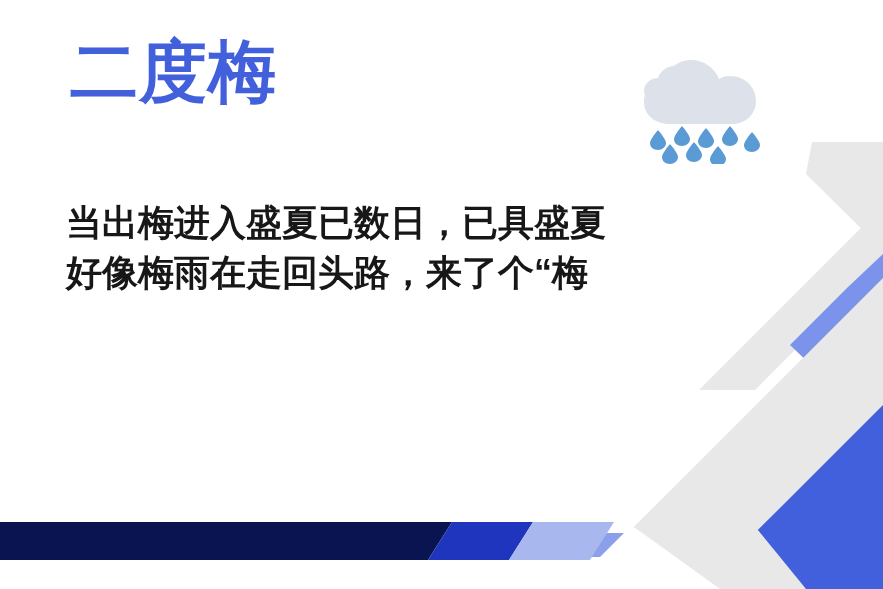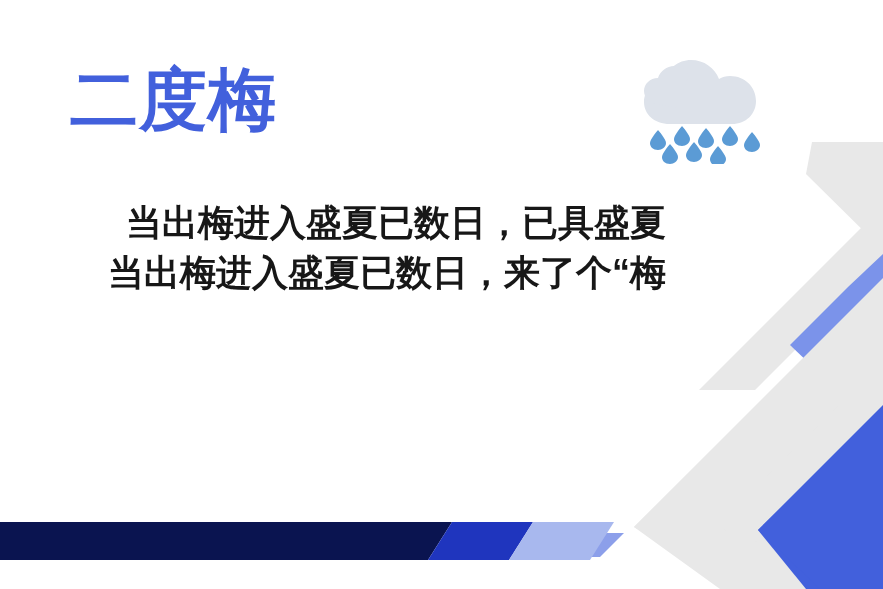--- a/index.html
+++ b/index.html
@@ -27,21 +27,21 @@
   .deco-layer svg {
     display: block;
     width: 883px;
     height: 589px;
   }
 
   
   #title {
     position: absolute;
     left: 70px;
-    top: 60px;
+    top: 32px;
     font-size: 68px;
     line-height: 1.15;
     font-weight: bold;
     letter-spacing: 1px;
     color: #4260dc;
     white-space: nowrap;
   }
 
   
   #cloud-icon {
@@ -58,21 +58,21 @@
     position: absolute;
     left: 66px;
     top: 198px;
     width: 600px;
     font-size: 36px;
     line-height: 50px;
     font-weight: bold;
     color: #171717;
     letter-spacing: 0px;
   }
-  #body-text p { margin: 0; text-align: right; }
+  #body-text p { margin: 0; }
 
   
   #bottom-ribbon {
     position: absolute;
     left: 0;
     top: 519px;
     width: 883px;
     height: 44px;
   }
   #bottom-ribbon svg { display: block; width: 100%; height: 100%; }
@@ -121,21 +121,21 @@
         <path d="M34 92 C34 92 26 101 26 105 C26 109 29 112 34 112 C38 112 42 109 42 105 C42 101 34 92 34 92 Z"></path>
         <path d="M58 90 C58 90 50 99 50 103 C50 107 53 110 58 110 C62 110 66 107 66 103 C66 99 58 90 58 90 Z"></path>
         <path d="M82 94 C82 94 74 103 74 107 C74 111 77 114 82 114 C86 114 90 111 90 107 C90 103 82 94 82 94 Z"></path>
         <path d="M106 60 C106 60 100 67 100 70 C100 73 102 75 106 75 C109 75 112 73 112 70 C112 67 106 60 106 60 Z" opacity="0"></path>
       </g>
     </svg>
   </div>
 
   <div id="body-text">
     <p>当出梅进入盛夏已数日，已具盛夏</p>
-    <p>当出梅进入盛夏已数日，来了个“梅</p>
+    <p>好像梅雨在走回头路，来了个“梅</p>
   </div>
 
   <div id="bottom-ribbon">
     <svg viewBox="0 0 883 44" preserveAspectRatio="none" xmlns="http://www.w3.org/2000/svg">
       <polygon points="0,3 452,3 428,41 0,41" fill="#0A1450"></polygon>
       <polygon points="452,3 533,3 509,41 428,41" fill="#1F35BE"></polygon>
       <polygon points="533,3 614,3 590,41 509,41" fill="#A8B8EE"></polygon>
     </svg>
   </div>
 

